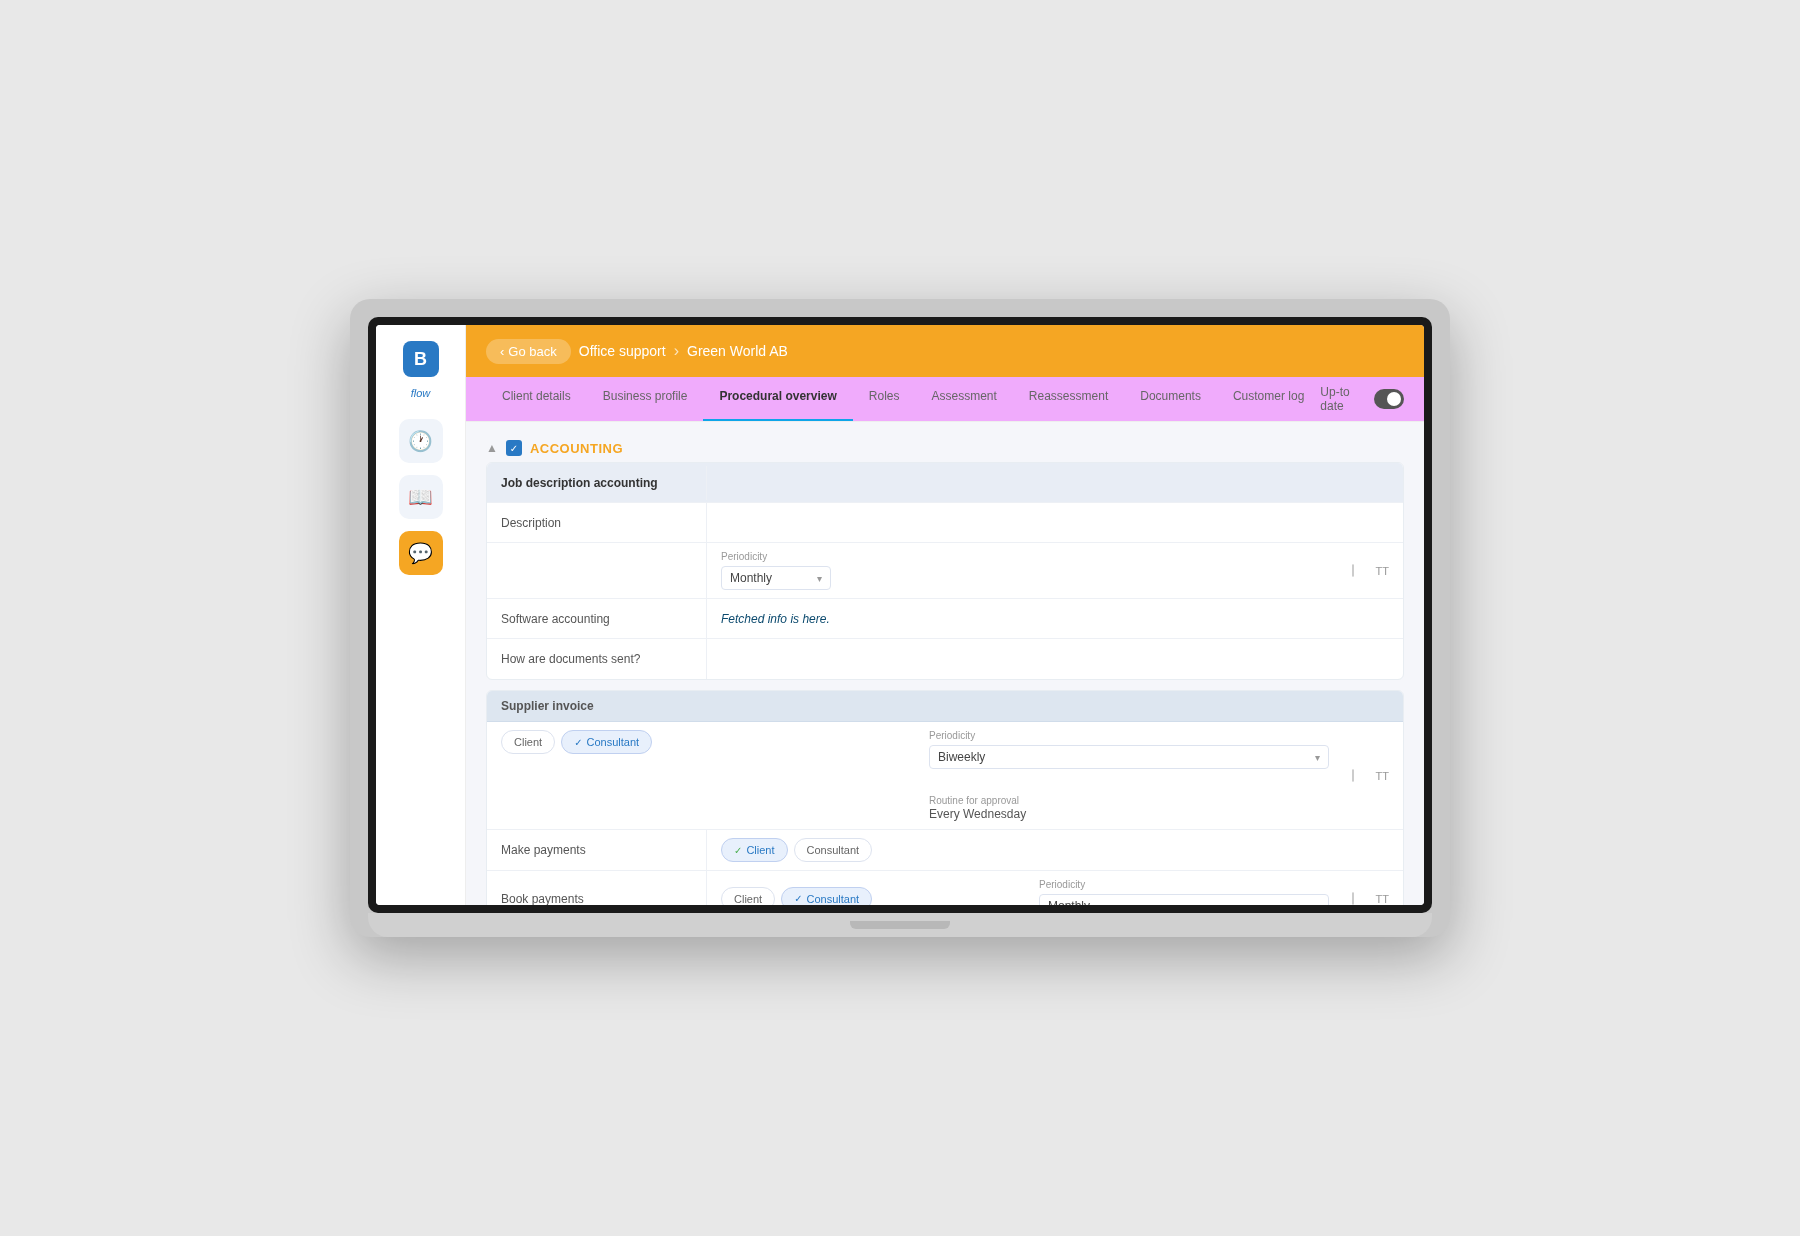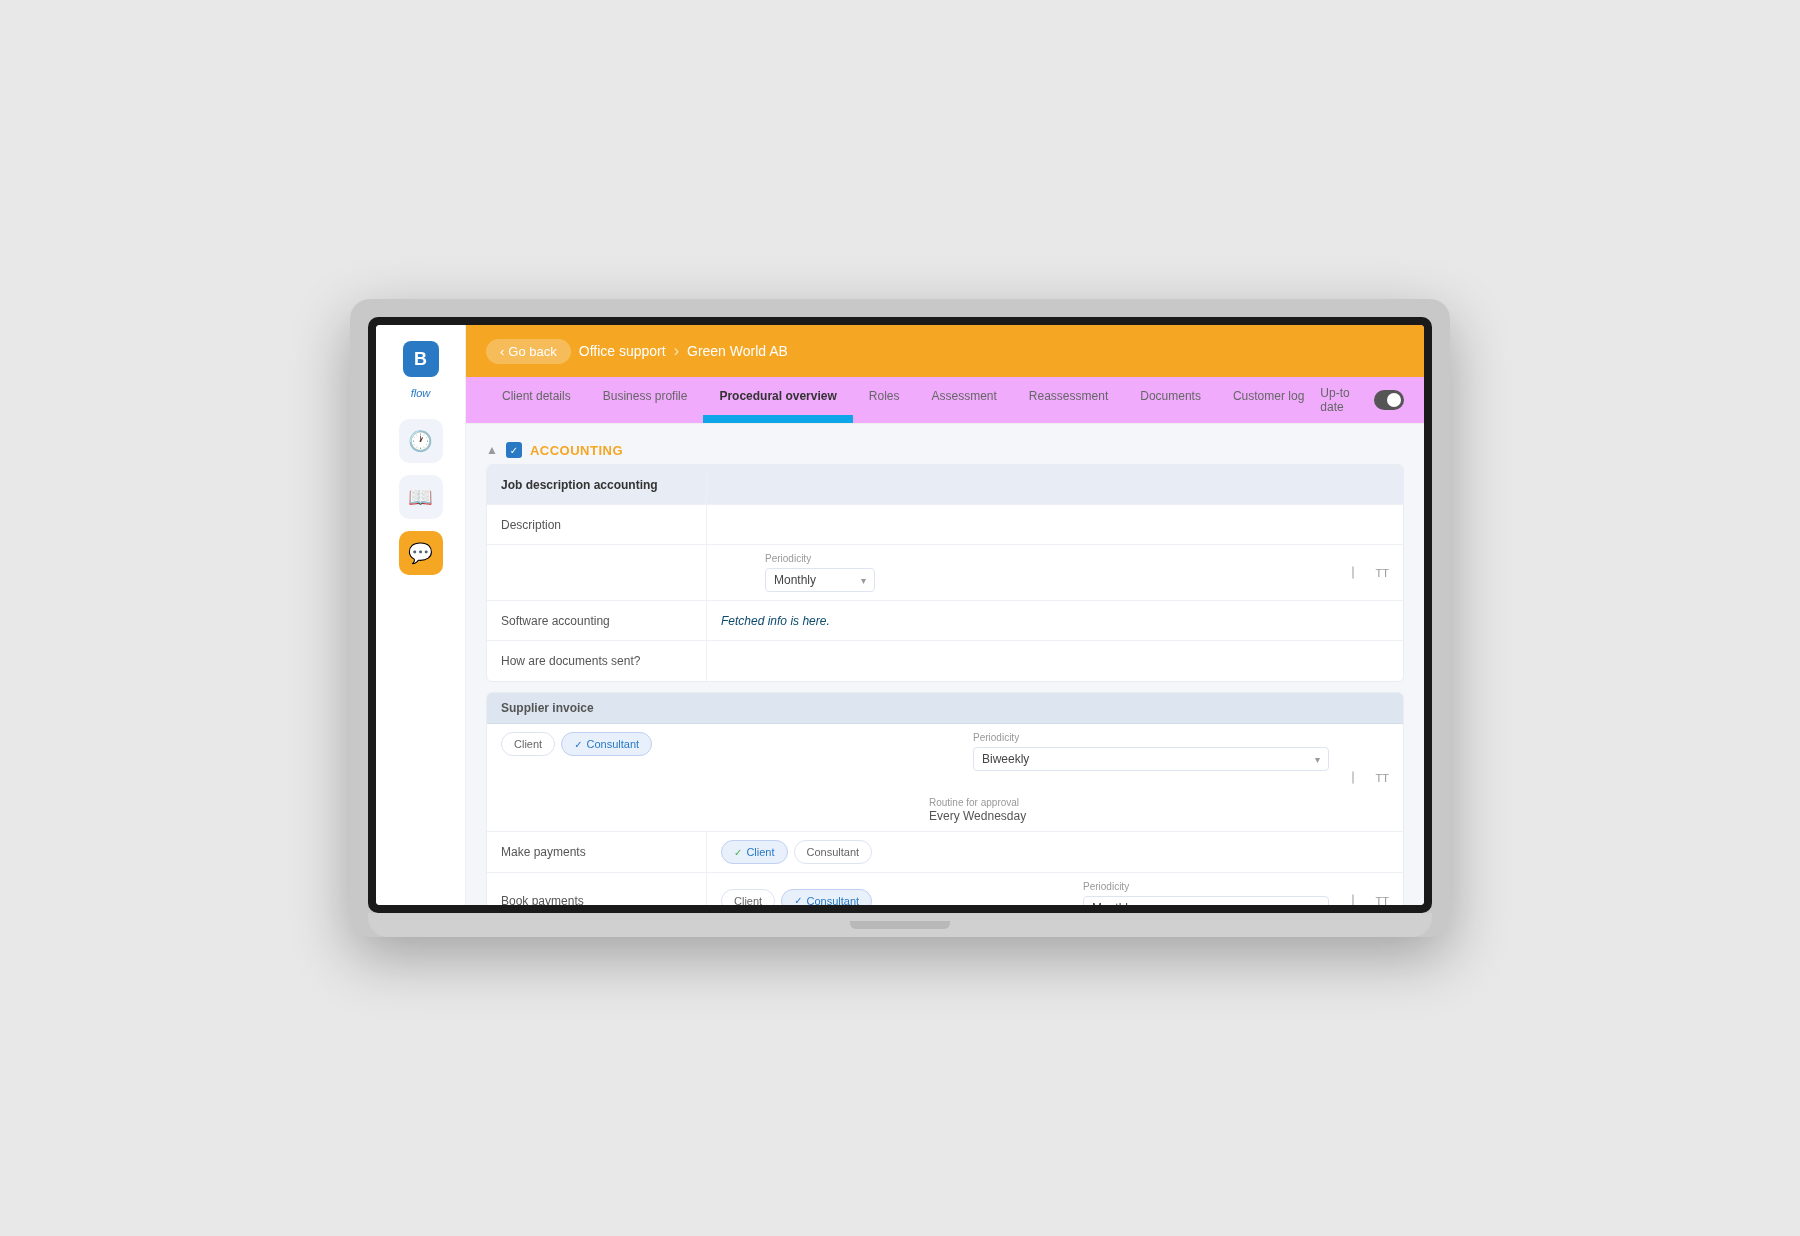--- a/index.html
+++ b/index.html
@@ -166,21 +166,21 @@
       font-size: 12px;
       color: #666;
       cursor: pointer;
       border-bottom: 2px solid transparent;
       white-space: nowrap;
     }
 
     .nav-tab.active {
       color: #333;
       font-weight: 600;
-      border-bottom: 8px solid #0ea5e9;
+      border-bottom: 2px solid #0ea5e9;
     }
 
     .nav-tab-right {
       margin-left: auto;
       display: flex;
       align-items: center;
       gap: 8px;
       padding: 8px 0;
     }
 
@@ -325,21 +325,20 @@
       border: 1px solid #ccc;
       border-radius: 2px;
       background: white;
     }
 
     
     .period-group {
       display: flex;
       flex-direction: column;
       gap: 4px;
-      margin-left: 44px;
     }
 
     .period-label {
       font-size: 10px;
       color: #999;
     }
 
     .period-select {
       display: flex;
       align-items: center;

